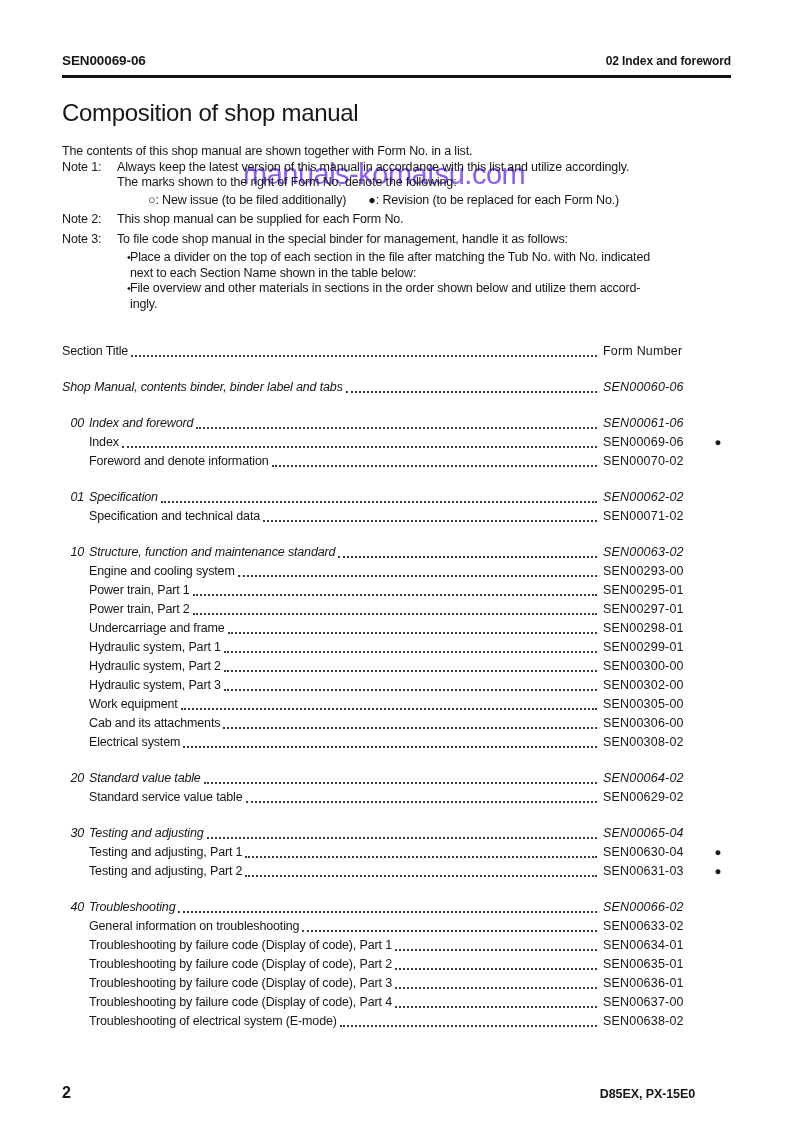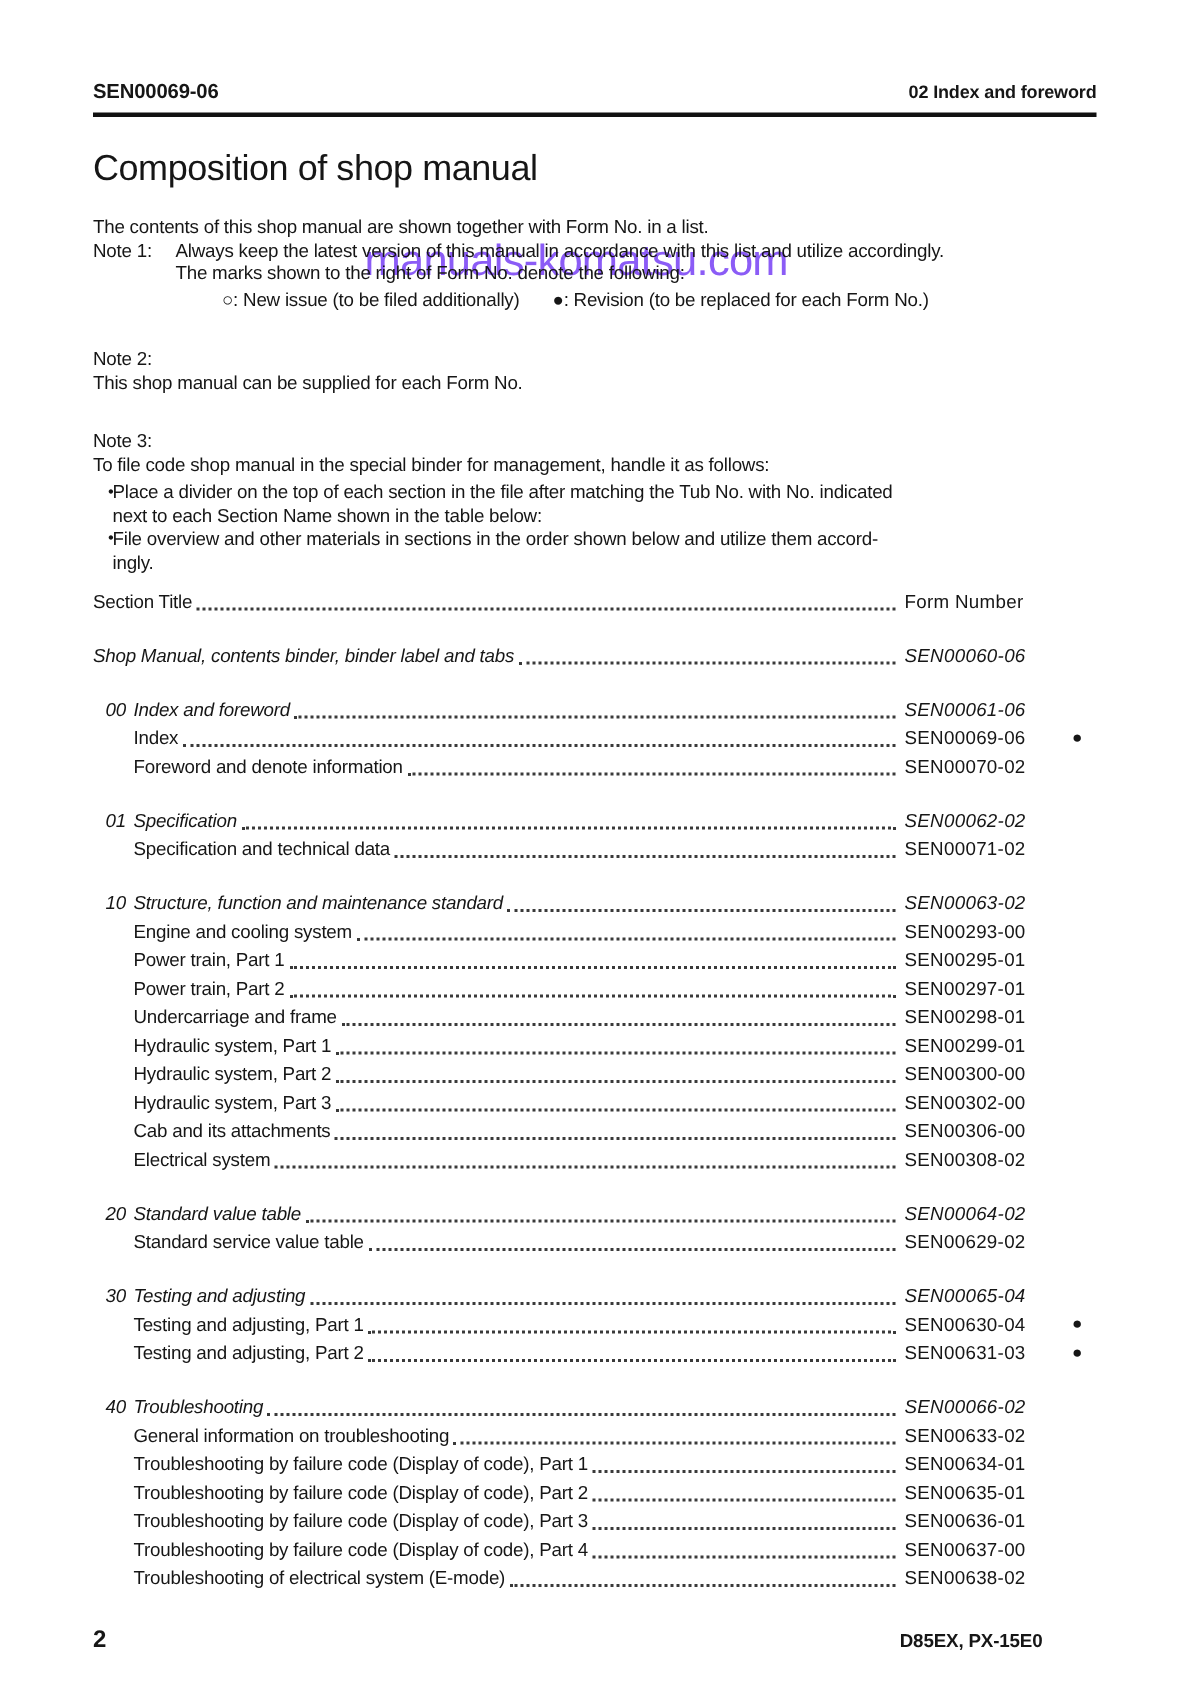--- a/index.html
+++ b/index.html
@@ -25,33 +25,33 @@
   .hdr { display: flex; justify-content: space-between; align-items: baseline; }
   .hdr-left  { font-size: 13.5px; font-weight: bold; letter-spacing: -0.1px; }
   .hdr-right { font-size: 12px;   font-weight: bold; letter-spacing: -0.1px; }
   .hdr-rule  { height: 3px; background: #111; margin-top: 7px; }
   
   .title { margin-top: 21px; font-size: 24px; font-weight: normal; letter-spacing: -0.3px; }
   
   .bodytext { margin-top: 17px; font-size: 12.5px; line-height: 15.5px; letter-spacing: -0.15px; }
   .lines { white-space: pre-line; }
   .note { display: flex; }
-  .note-gap { margin-top: 24px; flex-direction: column; }
+  .note-gap { margin-top: 4px; }
   .nlabel { flex: none; width: 55px; }
   .nbody  { flex: 1; }
   .marks { margin-left: 31px; margin-top: 2px; display: flex; }
   .mark-item { display: flex; }
   .mark-item + .mark-item { margin-left: 22px; }
   .msym { font-weight: bold; }
   .bullets { margin-top: 3px; }
   .bullet { display: flex; }
   .bdot { flex: none; width: 13px; padding-left: 10px; font-size: 11px; }
   .btext { flex: 1; }
   
-  .toc { margin-top: 9px; font-size: 12.5px; letter-spacing: -0.15px; }
+  .toc { margin-top: 30px; font-size: 12.5px; letter-spacing: -0.15px; }
   .row { display: flex; align-items: flex-end; line-height: 19px; }
   .row.gap { margin-top: 17px; font-style: italic; }
   .row .num { flex: none; width: 22px; text-align: right; margin-right: 5px; }
   .row.sub { margin-left: 27px; }
   .row .t { white-space: nowrap; }
   .dots { flex: 1; border-bottom: 2px dotted #3a3a3a; margin: 0 2px 4px 3px; min-width: 12px; }
   .row .f { flex: none; width: 106px; padding-left: 4px; letter-spacing: 0.2px; }
   .row .mark { flex: none; width: 26px; text-align: center; font-size: 11.5px; }
   
   .watermark {
@@ -232,20 +232,26 @@
         <span class="f">SEN00300-00</span>
         <span class="mark"></span>
       </div>
       <div class="row sub">
         <span class="t">Hydraulic system, Part 3</span>
         <span class="dots"></span>
         <span class="f">SEN00302-00</span>
         <span class="mark"></span>
       </div>
       <div class="row sub">
+        <span class="t">Work equipment</span>
+        <span class="dots"></span>
+        <span class="f">SEN00305-00</span>
+        <span class="mark"></span>
+      </div>
+      <div class="row sub">
         <span class="t">Cab and its attachments</span>
         <span class="dots"></span>
         <span class="f">SEN00306-00</span>
         <span class="mark"></span>
       </div>
       <div class="row sub">
         <span class="t">Electrical system</span>
         <span class="dots"></span>
         <span class="f">SEN00308-02</span>
         <span class="mark"></span>

